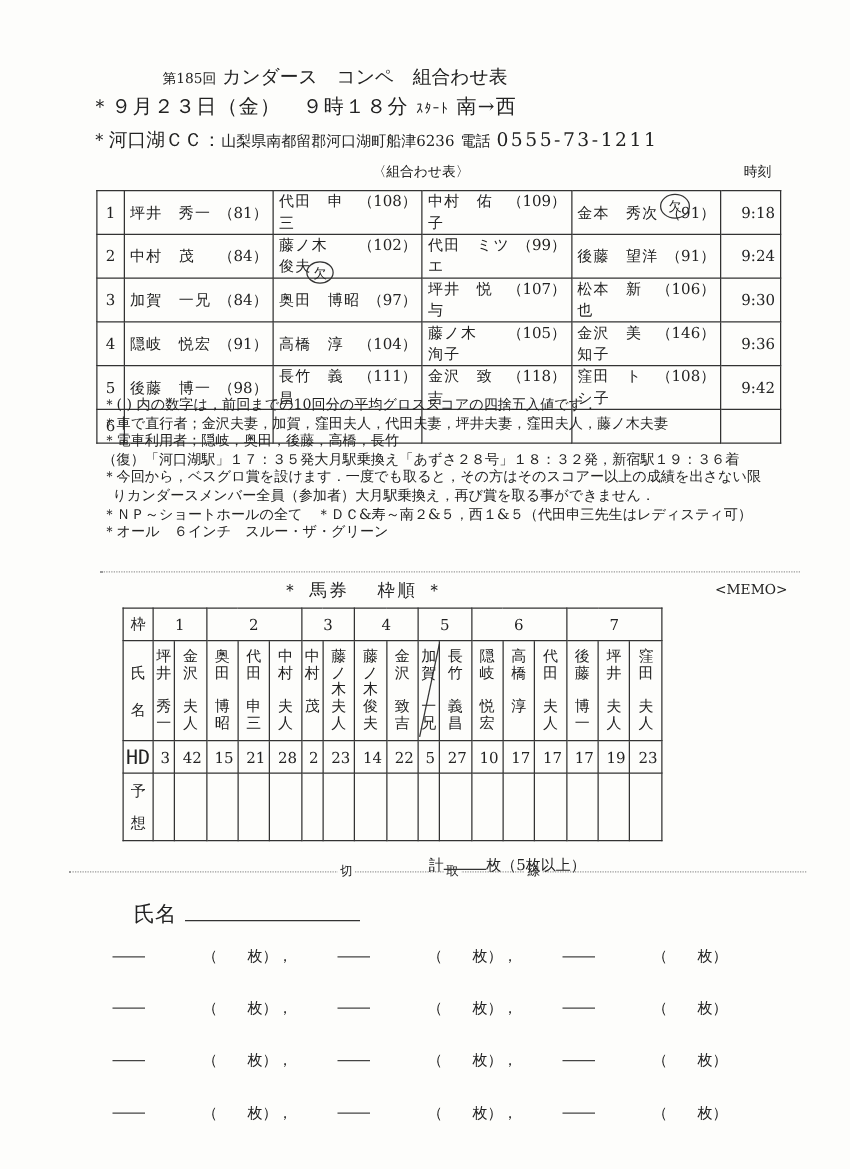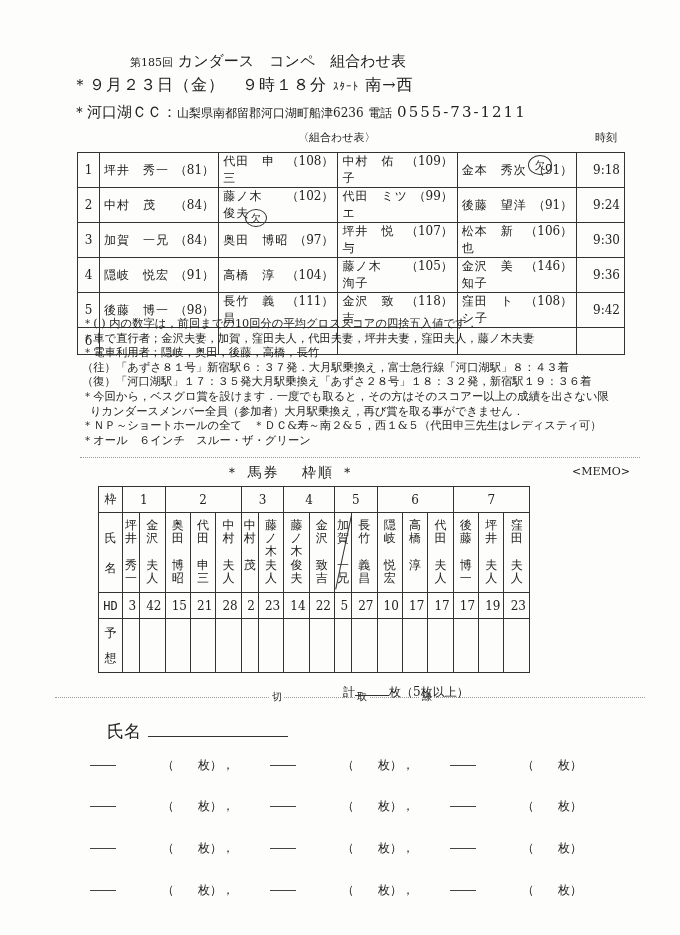--- a/index.html
+++ b/index.html
@@ -256,21 +256,20 @@
     </tbody>
 </table>
 
 <div class="handmark" style="left:245px;top:209px;width:22px;height:18px;">欠</div>
 <div class="handmark" style="left:528px;top:155px;width:24px;height:20px;">欠</div>
 
 <div class="abs" id="notes">
     <div>＊(  ) 内の数字は，前回までの10回分の平均グロススコアの四捨五入値です．</div>
     <div>＊車で直行者；金沢夫妻，加賀，窪田夫人，代田夫妻，坪井夫妻，窪田夫人，藤ノ木夫妻</div>
     <div>＊電車利用者；隠岐，奥田，後藤，高橋，長竹</div>
-    <div>（往）「あずさ８１号」新宿駅６：３７発．大月駅乗換え，富士急行線「河口湖駅」８：４３着</div>
     <div>（復）「河口湖駅」１７：３５発大月駅乗換え「あずさ２８号」１８：３２発，新宿駅１９：３６着</div>
     <div>＊今回から，ベスグロ賞を設けます．一度でも取ると，その方はそのスコアー以上の成績を出さない限</div>
     <div class="ind">りカンダースメンバー全員（参加者）大月駅乗換え，再び賞を取る事ができません．</div>
     <div>＊ＮＰ～ショートホールの全て　＊ＤＣ&amp;寿～南２&amp;５，西１&amp;５（代田申三先生はレディスティ可）</div>
     <div>＊オール　６インチ　スルー・ザ・グリーン</div>
   </div>
 
 <div class="dotline" style="left:80px;top:457px;width:560px;"></div>
 
 <div class="abs" id="baken-title">＊ 馬券　 枠順 ＊</div>
@@ -443,21 +442,21 @@
           <div class="vname">
             <span>窪</span>
             <span>田</span>
             <div class="gap" style="height: 14px;"></div>
             <span>夫</span>
             <span>人</span>
           </div>
         </td>
       </tr>
     <tr class="hd" id="baken-hd-row">
-      <td class="lbl" style="font-family:'DejaVu Sans Mono',monospace;font-size:12px;">HD</td>
+      <td class="lbl" style="font-family:'DejaVu Sans Mono',monospace;font-size:16px;">HD</td>
     <td>3</td>
         <td>42</td>
         <td>15</td>
         <td>21</td>
         <td>28</td>
         <td>2</td>
         <td>23</td>
         <td>14</td>
         <td>22</td>
         <td>5</td>

